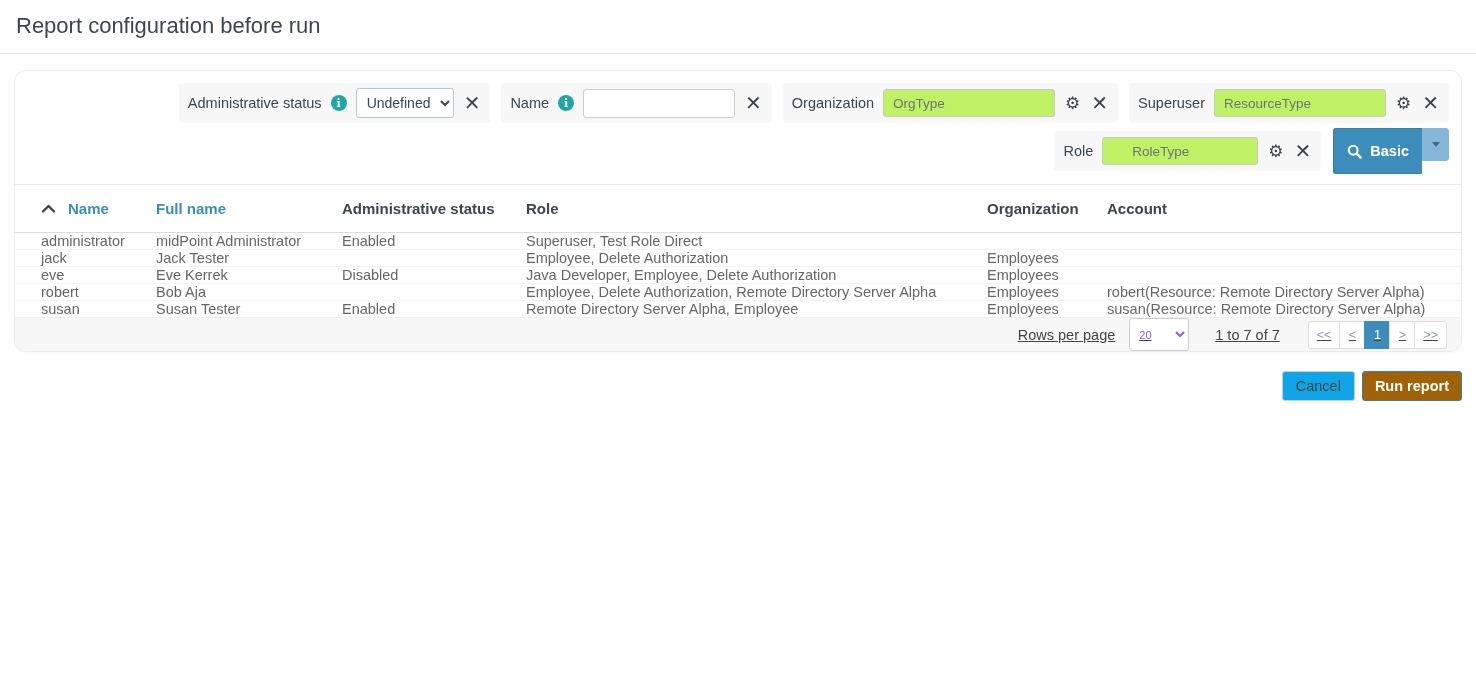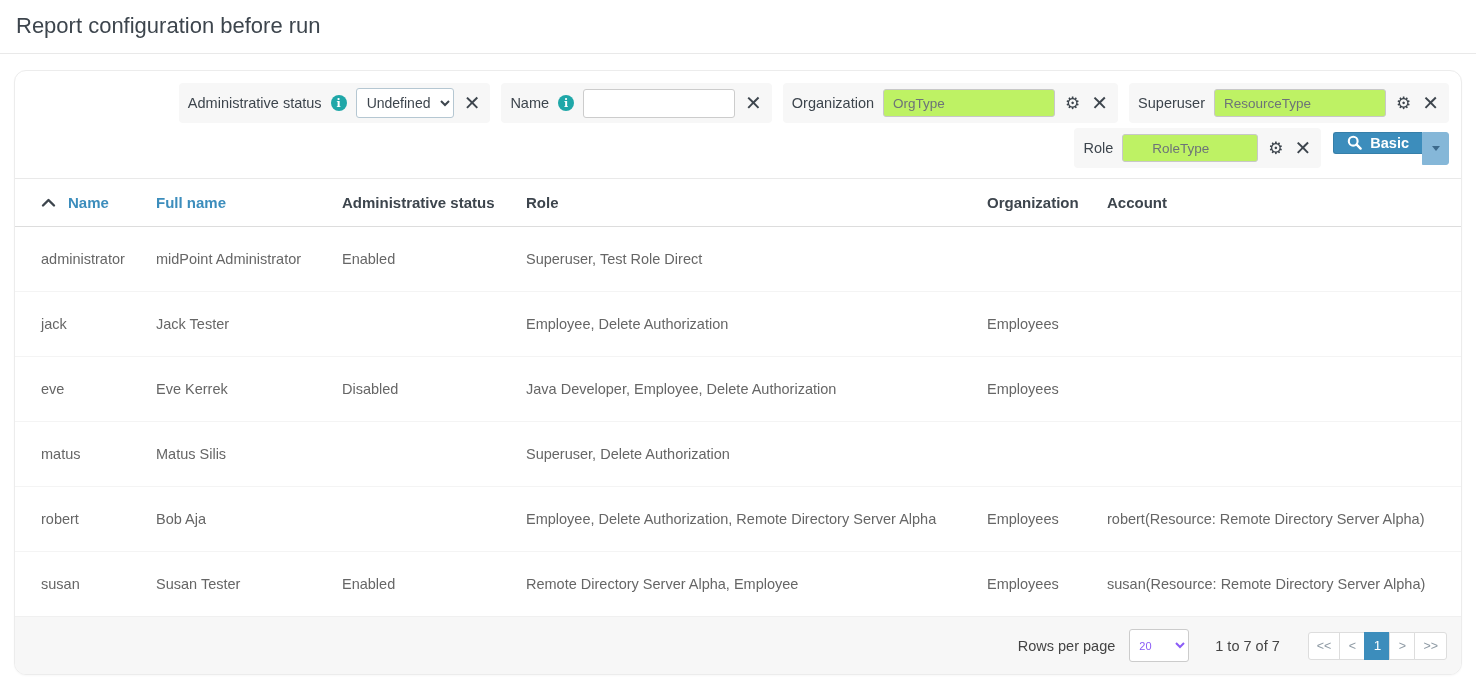--- a/index.html
+++ b/index.html
@@ -90,38 +90,38 @@
     height: 28px;
     width: 172px;
     border: 1px solid #c8c8c8;
     border-radius: 3px;
     padding: 0 9px;
     font-size: 13.5px;
     color: #6d7378;
     background: #bef264;
     font-family: inherit;
   }
-  input.type-input.wide { width: 136px; padding-left: 29px; }
+  input.type-input.wide { width: 156px; padding-left: 29px; }
   .icon-btn {
     background: none;
     border: none;
     cursor: pointer;
     color: #3d454d;
     padding: 0 1px;
     line-height: 1;
     font-family: inherit;
   }
   .close-glyph { font-size: 20px; font-weight: 400; color: #3d454d; }
   .gear-glyph  { font-size: 17px; color: #3d454d; }
   .split-btn { display: flex; margin-left: 1px; }
   .btn-basic {
     display: flex;
     align-items: center;
     gap: 8px;
-    height: 22px;
+    height: 46px;
     padding: 0 13px;
     background: #3c8dbc;
     border: 1px solid #367fa9;
     border-right: none;
     border-radius: 3px 0 0 3px;
     color: #fff;
     font-size: 14.5px;
     font-weight: 600;
     cursor: pointer;
     font-family: inherit;
@@ -159,40 +159,41 @@
     font-size: 15px;
   }
   table.results th:first-child { padding-left: 26px; }
   th .sort-wrap { display: inline-flex; align-items: center; gap: 12px; }
   th a.col-link {
     color: #3c8dbc;
     text-decoration: none;
     cursor: pointer;
   }
   table.results td {
-    padding: 24px 8px;
+    padding: 0 8px;
     color: #666666;
     border-top: 1px solid #f4f4f4;
     overflow: hidden;
     white-space: nowrap;
     text-overflow: ellipsis;
   }
   table.results td:first-child { padding-left: 26px; }
   table.results tbody tr:first-child td { border-top: none; }
   
   .table-footer {
     background: #f7f7f7;
     border-top: 1px solid #f0f0f0;
-    padding: 12px 14px;
+    padding: 0 14px;
     display: flex;
     justify-content: flex-end;
     align-items: center;
     gap: 14px;
     font-size: 14.5px;
     color: #444;
+    text-decoration: underline;
   }
   select.rows-select {
     height: 33px;
     width: 60px;
     border: 1px solid #cccccc;
     border-radius: 3px;
     background: #fff;
     color: #8b5cf6;
     font-size: 11px;
     padding: 0 5px;
@@ -372,28 +373,20 @@
 
     <tr>
       <td>eve</td>
       <td>Eve Kerrek</td>
       <td>Disabled</td>
       <td>Java Developer, Employee, Delete Authorization</td>
       <td>Employees</td>
       <td></td>
     </tr>
 
-    <tr>
-      <td>matus</td>
-      <td>Matus Silis</td>
-      <td></td>
-      <td>Superuser, Delete Authorization</td>
-      <td></td>
-      <td></td>
-    </tr>
 
     <tr>
       <td>robert</td>
       <td>Bob Aja</td>
       <td></td>
       <td>Employee, Delete Authorization, Remote Directory Server Alpha</td>
       <td>Employees</td>
       <td>robert(Resource: Remote Directory Server Alpha)</td>
     </tr>
 

